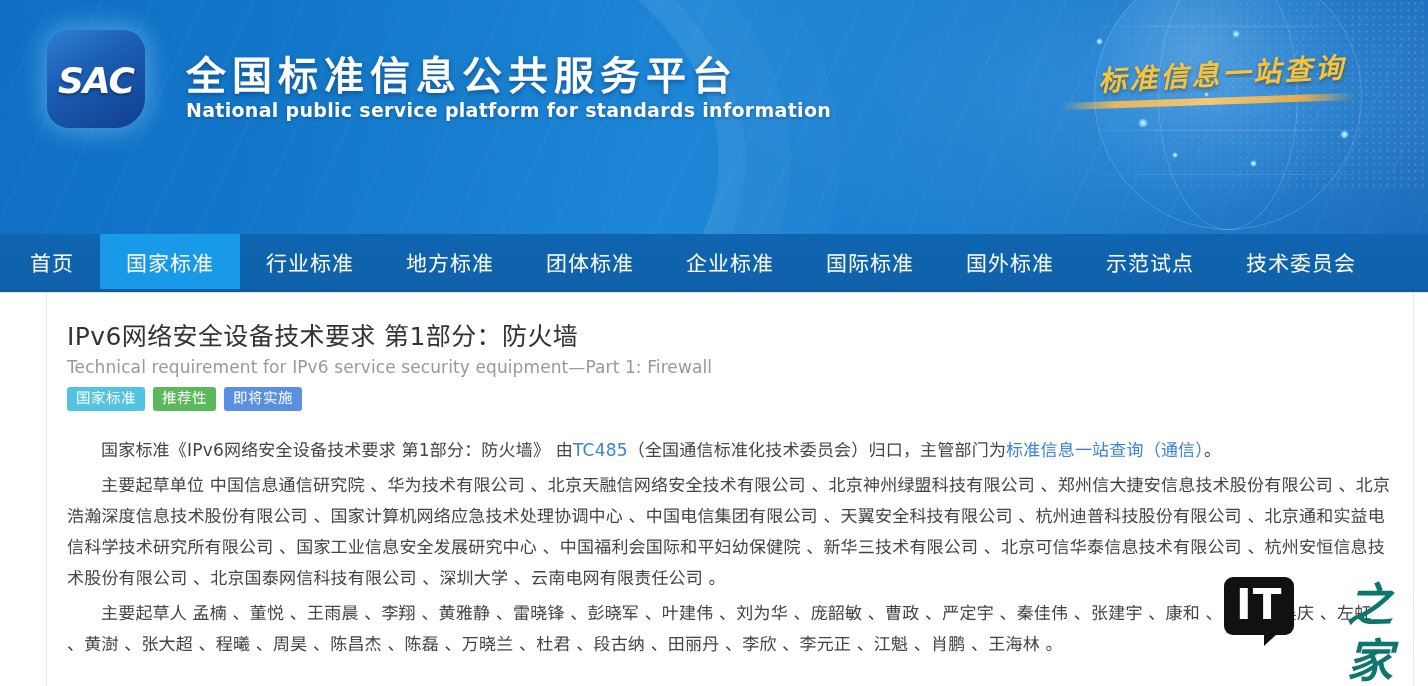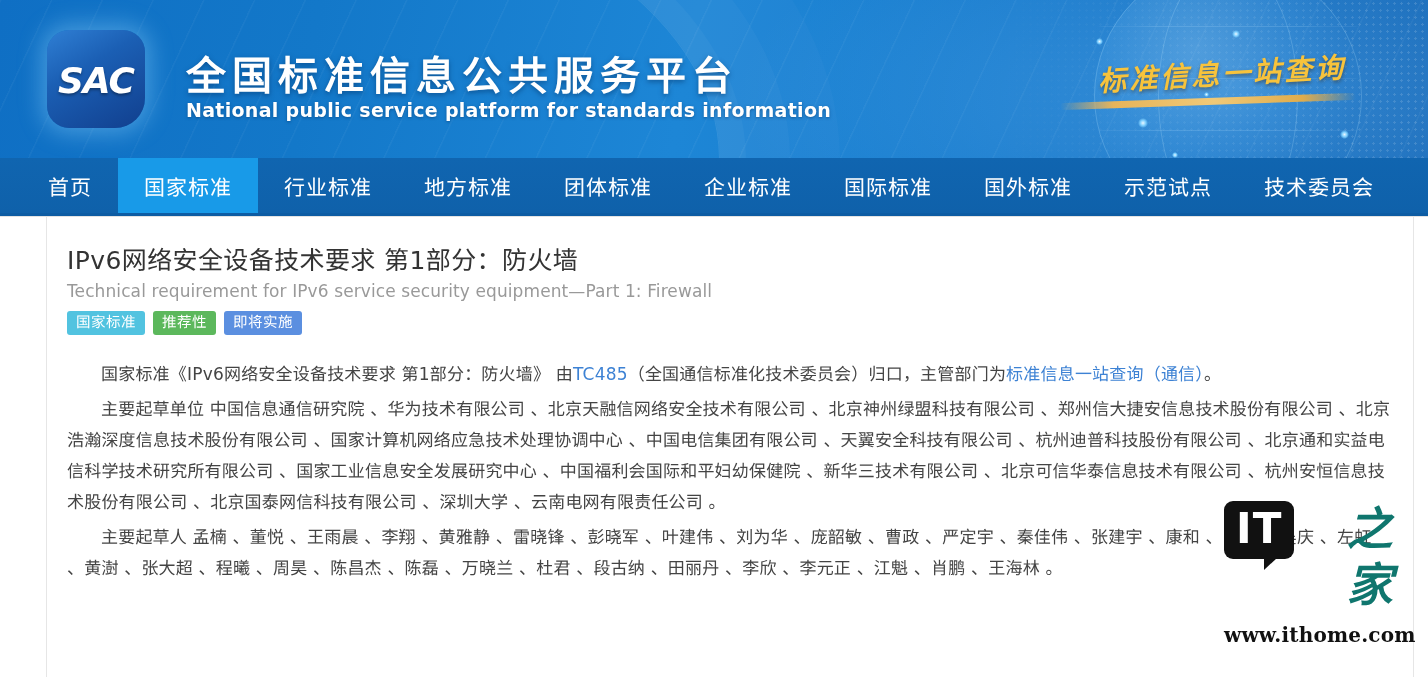--- a/index.html
+++ b/index.html
@@ -17,21 +17,21 @@
     position: relative;
     width: 1428px;
     height: 686px;
     background: #ffffff;
   }
 
   
   .banner {
     position: relative;
     width: 1428px;
-    height: 158px;
+    height: 234px;
     overflow: hidden;
     background:
       radial-gradient(ellipse 700px 280px at 1240px 95px, rgba(120,195,255,0.30) 0%, rgba(120,195,255,0.10) 45%, rgba(0,0,0,0) 72%),
       linear-gradient(100deg, #0f6fc4 0%, #1378c9 22%, #1d86d6 48%, #1a7ccd 70%, #1466b5 100%);
   }
   
   .banner-streaks {
     position: absolute;
     inset: 0;
     background:
@@ -165,21 +165,21 @@
   }
 
   
   .navbar {
     position: relative;
     width: 1428px;
     height: 58px;
     background: linear-gradient(180deg, #1065b0 0%, #0f61aa 100%);
     display: flex;
     align-items: stretch;
-    padding-left: 22px;
+    padding-left: 4px;
     border-bottom: 3px solid #0d5ca3;
   }
   .nav-item {
     display: flex;
     align-items: center;
     justify-content: center;
     padding: 0 26px;
     color: #ffffff;
     font-size: 21px;
     font-family: "DejaVu Sans", "Liberation Sans", sans-serif;

